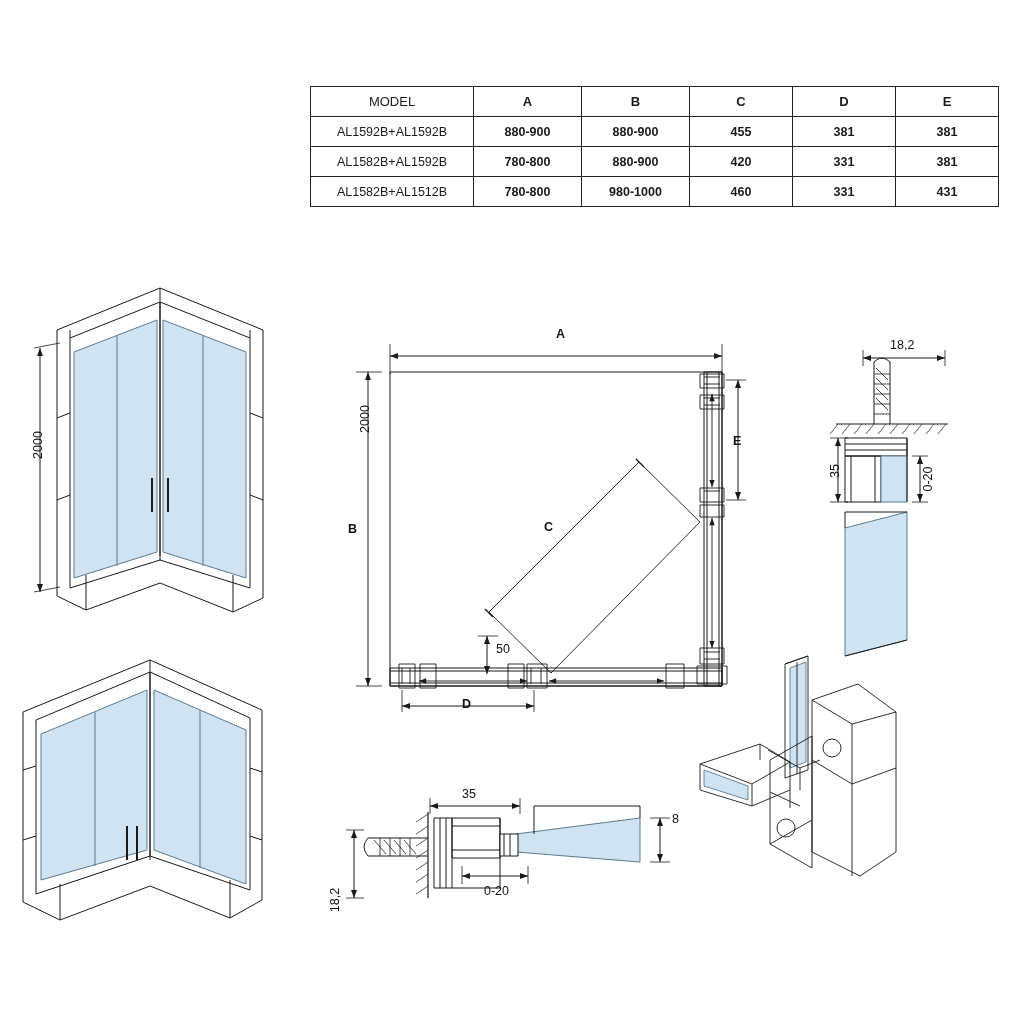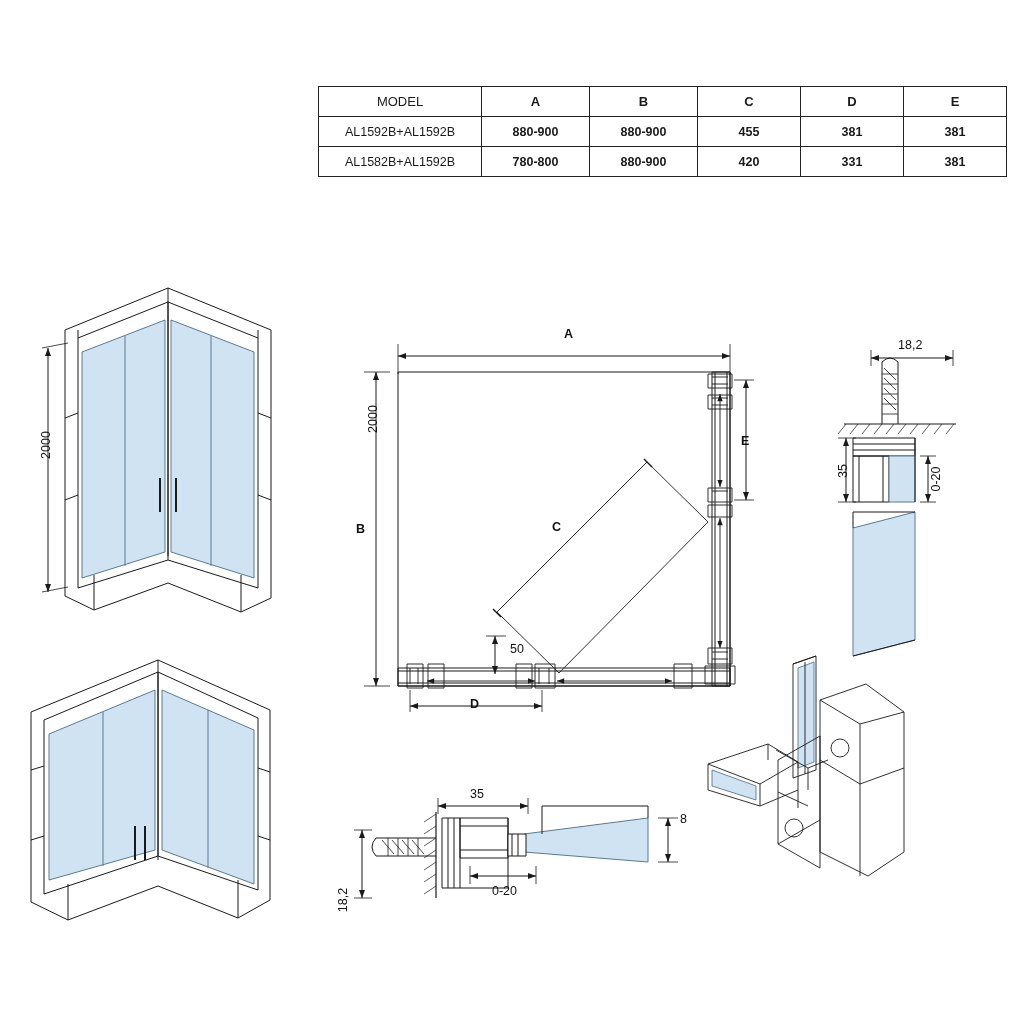--- a/index.html
+++ b/index.html
@@ -1,17 +1,17 @@
 <!DOCTYPE html>
 <html><head>
 <meta charset="utf-8">
 <style>
   html,body{margin:0;padding:0;background:#ffffff;}
   body{width:1024px;height:1024px;position:relative;font-family:"Liberation Sans",sans-serif;color:#1a1a1a;overflow:hidden;}
-  .root{position:absolute;inset:0;margin-left:8px;}
+  .root{position:absolute;inset:0;}
 
   
   .spec-table{position:absolute;left:310px;top:86px;border-collapse:collapse;font-size:12.5px;}
   .spec-table th,.spec-table td{border:1px solid #222;height:29px;text-align:center;font-weight:normal;padding:0 6px;}
   .spec-table th{font-weight:normal;font-size:13px;}
   .spec-table td.model,.spec-table th.model{width:150px;}
   .spec-table td.ab,.spec-table th.ab{width:95px;font-weight:bold;}
   .spec-table td.cde,.spec-table th.cde{width:90px;font-weight:bold;}
   .spec-table td.model{font-weight:normal;}
   .spec-table th{font-weight:normal;}
@@ -49,20 +49,28 @@
         <td class="cde">381</td>
       </tr>
       <tr>
         <td class="model">AL1582B+AL1592B</td>
         <td class="ab">780-800</td>
         <td class="ab">880-900</td>
         <td class="cde">420</td>
         <td class="cde">331</td>
         <td class="cde">381</td>
       </tr>
+      <tr>
+        <td class="model">AL1582B+AL1512B</td>
+        <td class="ab">780-800</td>
+        <td class="ab">980-1000</td>
+        <td class="cde">460</td>
+        <td class="cde">331</td>
+        <td class="cde">431</td>
+      </tr>
     </tbody>
   </table>
 
   <svg viewBox="0 0 1024 1024">
     <defs>
       <marker id="ar" markerWidth="9" markerHeight="9" refX="8" refY="3" orient="auto">
         <path d="M0,0 L8,3 L0,6 z" fill="#1a1a1a"></path>
       </marker>
       <marker id="arS" markerWidth="9" markerHeight="9" refX="0" refY="3" orient="auto">
         <path d="M8,0 L0,3 L8,6 z" fill="#1a1a1a"></path>
@@ -365,21 +373,21 @@
       </g>
 
     </g>
   </svg>
 
   <div class="lbl b" style="left:556px;top:327px;">A</div>
   <div class="lbl b" style="left:348px;top:522px;">B</div>
   <div class="lbl b" style="left:544px;top:520px;">C</div>
   <div class="lbl b" style="left:462px;top:697px;">D</div>
   <div class="lbl b" style="left:733px;top:434px;">E</div>
-  <div class="lbl" style="left:486px;top:642px;padding-left:16px;">50</div>
+  <div class="lbl" style="left:496px;top:642px;">50</div>
   <div class="lbl rot" style="left:351px;top:412px;transform:rotate(-90deg);">2000</div>
 
   <div class="lbl rot" style="left:24px;top:438px;transform:rotate(-90deg);">2000</div>
 
   <div class="lbl" style="left:890px;top:338px;">18,2</div>
   <div class="lbl rot" style="left:828px;top:464px;transform:rotate(-90deg);">35</div>
   <div class="lbl rot" style="left:915px;top:472px;transform:rotate(-90deg);">0-20</div>
 
   <div class="lbl" style="left:462px;top:787px;">35</div>
   <div class="lbl" style="left:484px;top:884px;">0-20</div>

